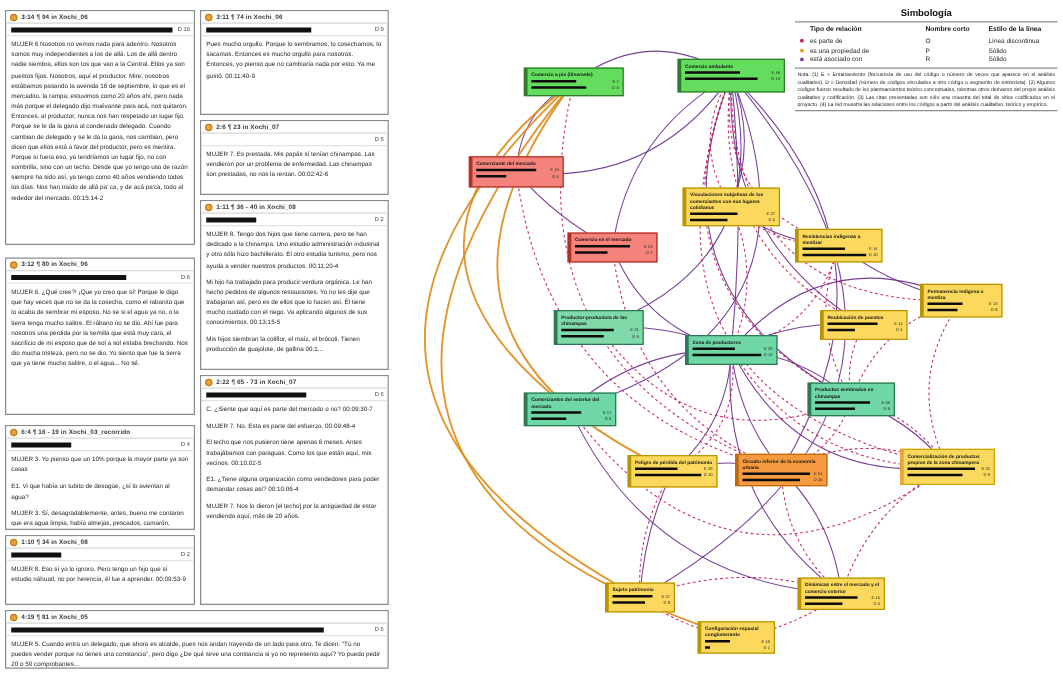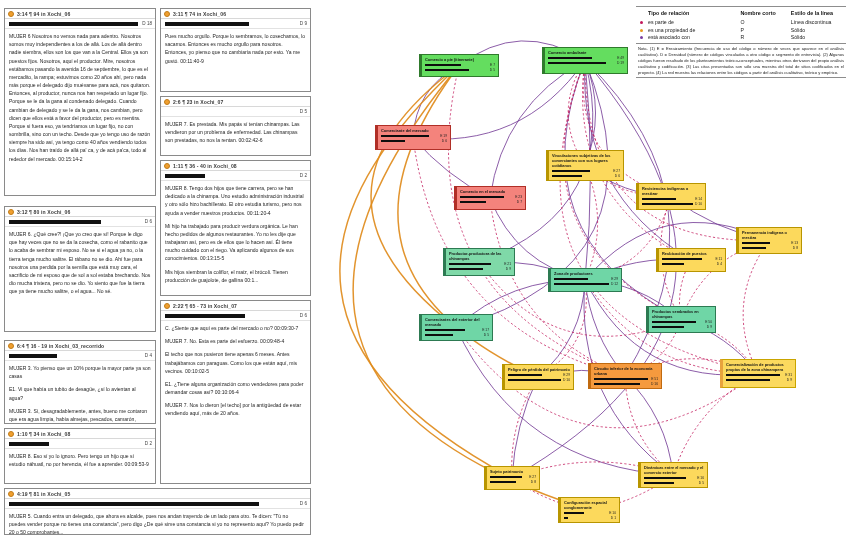--- a/index.html
+++ b/index.html
@@ -504,20 +504,21 @@
           </div>
           <div class="nrow">
             <div class="nbar" style="width: 30px;"></div>
             <div class="nval">D  5</div>
           </div>
         </div>
       </div>
   </div>
 
   <div id="legend">
+    <div class="leg-title">Simbología</div>
     <div class="leg-rule"></div>
     <table>
       <thead>
         <tr>
           <th class="lc-dot"></th>
           <th style="width:44%">Tipo de relación</th>
           <th style="width:24%">Nombre corto</th>
           <th>Estilo de la línea</th>
         </tr>
       </thead>

